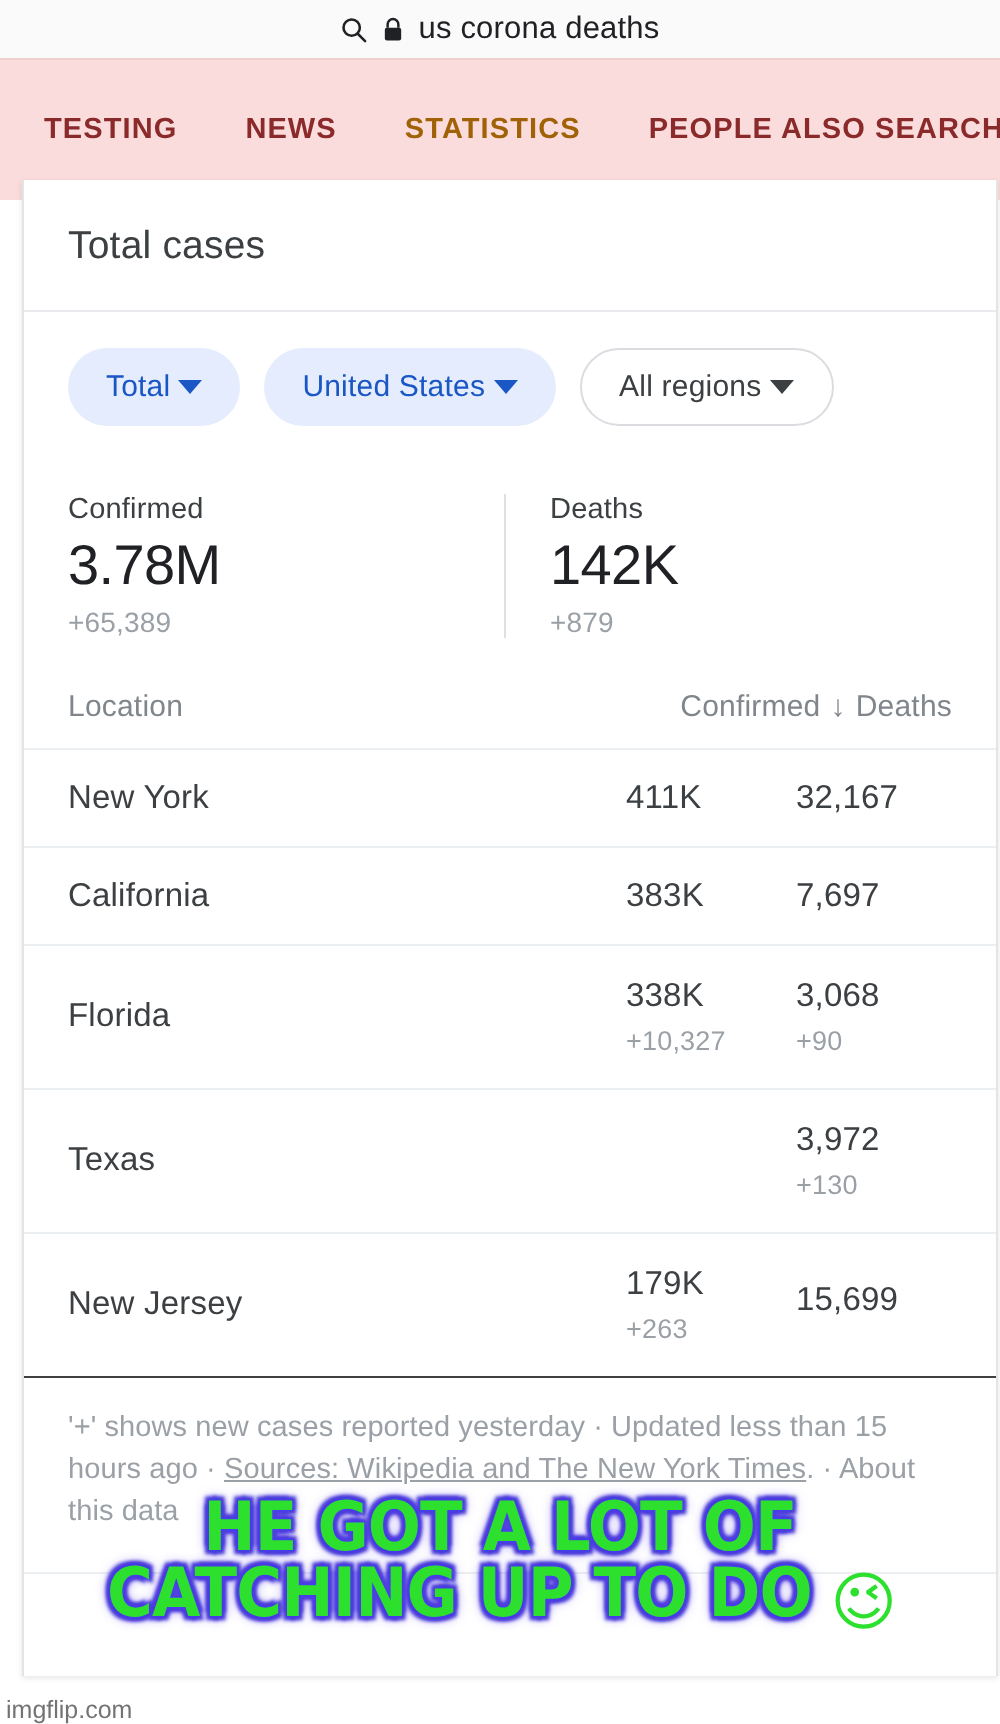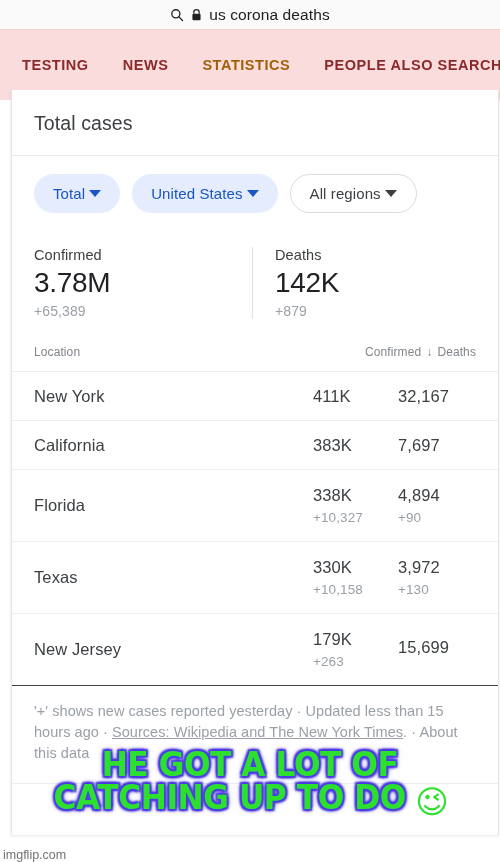--- a/index.html
+++ b/index.html
@@ -121,21 +121,21 @@
     font-size: 28px; color: #202124; letter-spacing: -.3px;
     margin-top: 4px; line-height: 1.12;
   }
   .total-delta { font-size: 14px; color: #9aa0a6; margin-top: 5px; letter-spacing: .1px; }
 
   
   .thead {
     display: flex;
     align-items: center;
     padding: 12px 22px 12px 22px;
-    font-size: 12px;
+    font-size: 15px;
     color: #80868b;
     letter-spacing: .1px;
     gap: 42px;
   }
   .th-loc { flex: 1 1 auto; }
   .th-right { display: flex; align-items: center; gap: 5px; }
   .rows { }
   .row {
     display: flex;
     align-items: center;
@@ -308,31 +308,27 @@
         </span>
       </div>
 
       <div class="row tall">
         <span class="cell-loc">Florida</span>
         <span class="cell-num">
           <span>338K</span>
           <span class="cell-sub">+10,327</span>
         </span>
         <span class="cell-num deaths">
-          <span>4,894</span>
+          <span>3,068</span>
           <span class="cell-sub">+90</span>
         </span>
       </div>
 
       <div class="row tall">
         <span class="cell-loc">Texas</span>
-        <span class="cell-num">
-          <span>330K</span>
-          <span class="cell-sub">+10,158</span>
-        </span>
         <span class="cell-num deaths">
           <span>3,972</span>
           <span class="cell-sub">+130</span>
         </span>
       </div>
 
       <div class="row tall">
         <span class="cell-loc">New Jersey</span>
         <span class="cell-num">
           <span>179K</span>

